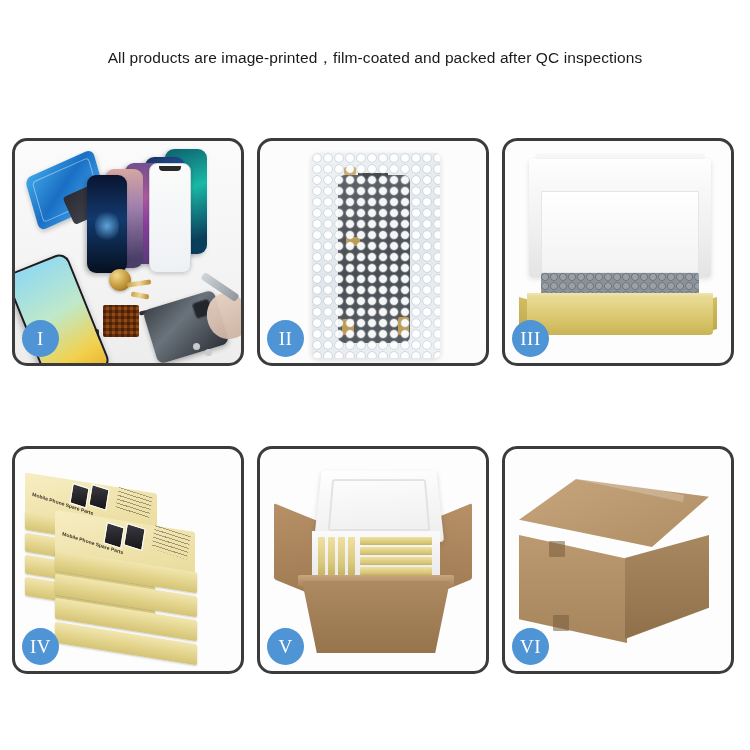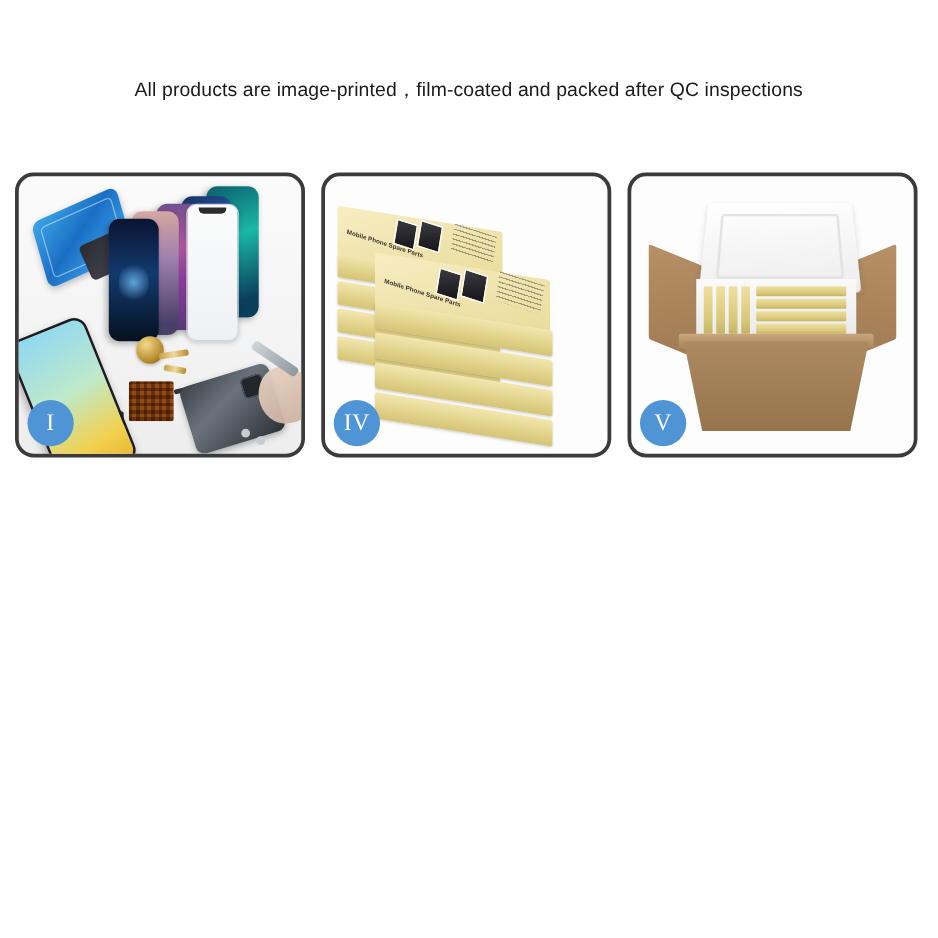--- a/index.html
+++ b/index.html
@@ -8,21 +8,21 @@
     font-family:"Liberation Sans",sans-serif;
     overflow:hidden;position:relative;
   }
   .header{text-align:center;padding-top:36px;}
   .title{
     font-size:35px;letter-spacing:1.2px;color:#111;
     font-weight:400;line-height:1.05;
     font-family:"Liberation Sans",sans-serif;
   }
   .subtitle{
-    font-size:15.5px;color:#1a1a1a;margin-top:26px;letter-spacing:.1px;
+    font-size:15.5px;color:#1a1a1a;margin-top:12px;letter-spacing:.1px;
     font-family:"Liberation Sans",sans-serif;
   }
   .grid{
     position:absolute;top:138px;left:12px;
     width:726px;
     display:grid;grid-template-columns:repeat(3,232px);
     grid-template-rows:228px 228px;
     column-gap:13px;row-gap:80px;
   }
   .panel{
@@ -323,21 +323,47 @@
         <div class="tweez"></div>
         <div class="pc" style="left:162px;top:74px;width:7px;height:7px;border-radius:50%;background:#c8ccd0;"></div>
         <div class="pc" style="left:174px;top:80px;width:7px;height:7px;border-radius:50%;background:#c8ccd0;"></div>
       </div>
 
       <div class="bigphone"></div>
     </div>
     <div class="badge">I</div>
   </div>
 
-
+  <div class="panel p2">
+    <div class="scene">
+      <div class="bag">
+        <div class="screenasm"></div>
+        <div class="ftab" style="left:32px;top:14px;width:12px;height:8px;"></div>
+        <div class="ftab" style="left:34px;top:84px;width:14px;height:9px;"></div>
+        <div class="ftab" style="left:30px;top:166px;width:12px;height:16px;"></div>
+        <div class="ftab" style="left:86px;top:164px;width:11px;height:18px;"></div>
+        <div class="bubbles"></div>
+      </div>
+    </div>
+    <div class="badge">II</div>
+  </div>
+
+  <div class="panel p3">
+    <div class="scene">
+      <div class="lidback"></div>
+      <div class="lidfoam"></div>
+      <div class="foamsheet"></div>
+      <div class="graybub"></div>
+      <div class="kr-l"></div>
+      <div class="kr-r"></div>
+      <div class="kraftlip"></div>
+      <div class="kraftbody"></div>
+    </div>
+    <div class="badge">III</div>
+  </div>
 
   <div class="panel p4">
     <div class="scene">
       <div class="stack">
 
         <div class="ybox" style="left:2px;top:56px;width:130px;height:19px;transform:skewY(9deg);"></div>
         <div class="ybox" style="left:2px;top:78px;width:130px;height:19px;transform:skewY(9deg);"></div>
         <div class="ybox" style="left:2px;top:100px;width:130px;height:19px;transform:skewY(9deg);"></div>
         <div class="ybox" style="left:2px;top:122px;width:130px;height:19px;transform:skewY(9deg);"></div>
 
@@ -377,14 +403,25 @@
         <div class="vbox" style="left:48px;top:16px;width:72px;height:8px;"></div>
         <div class="vbox" style="left:48px;top:26px;width:72px;height:8px;"></div>
         <div class="vbox" style="left:48px;top:36px;width:72px;height:8px;"></div>
       </div>
       <div class="cartonRim"></div>
       <div class="cartonBody"></div>
     </div>
     <div class="badge">V</div>
   </div>
 
+  <div class="panel p6">
+    <div class="scene">
+      <div class="ctTop"></div>
+      <div class="ctSeam"></div>
+      <div class="ctFront"></div>
+      <div class="ctSide"></div>
+      <div class="ctTape" style="left:44px;top:92px;width:16px;height:16px;"></div>
+      <div class="ctTape" style="left:48px;top:166px;width:16px;height:16px;"></div>
+    </div>
+    <div class="badge">VI</div>
+  </div>
 
 </div>
 
 </body></html>

